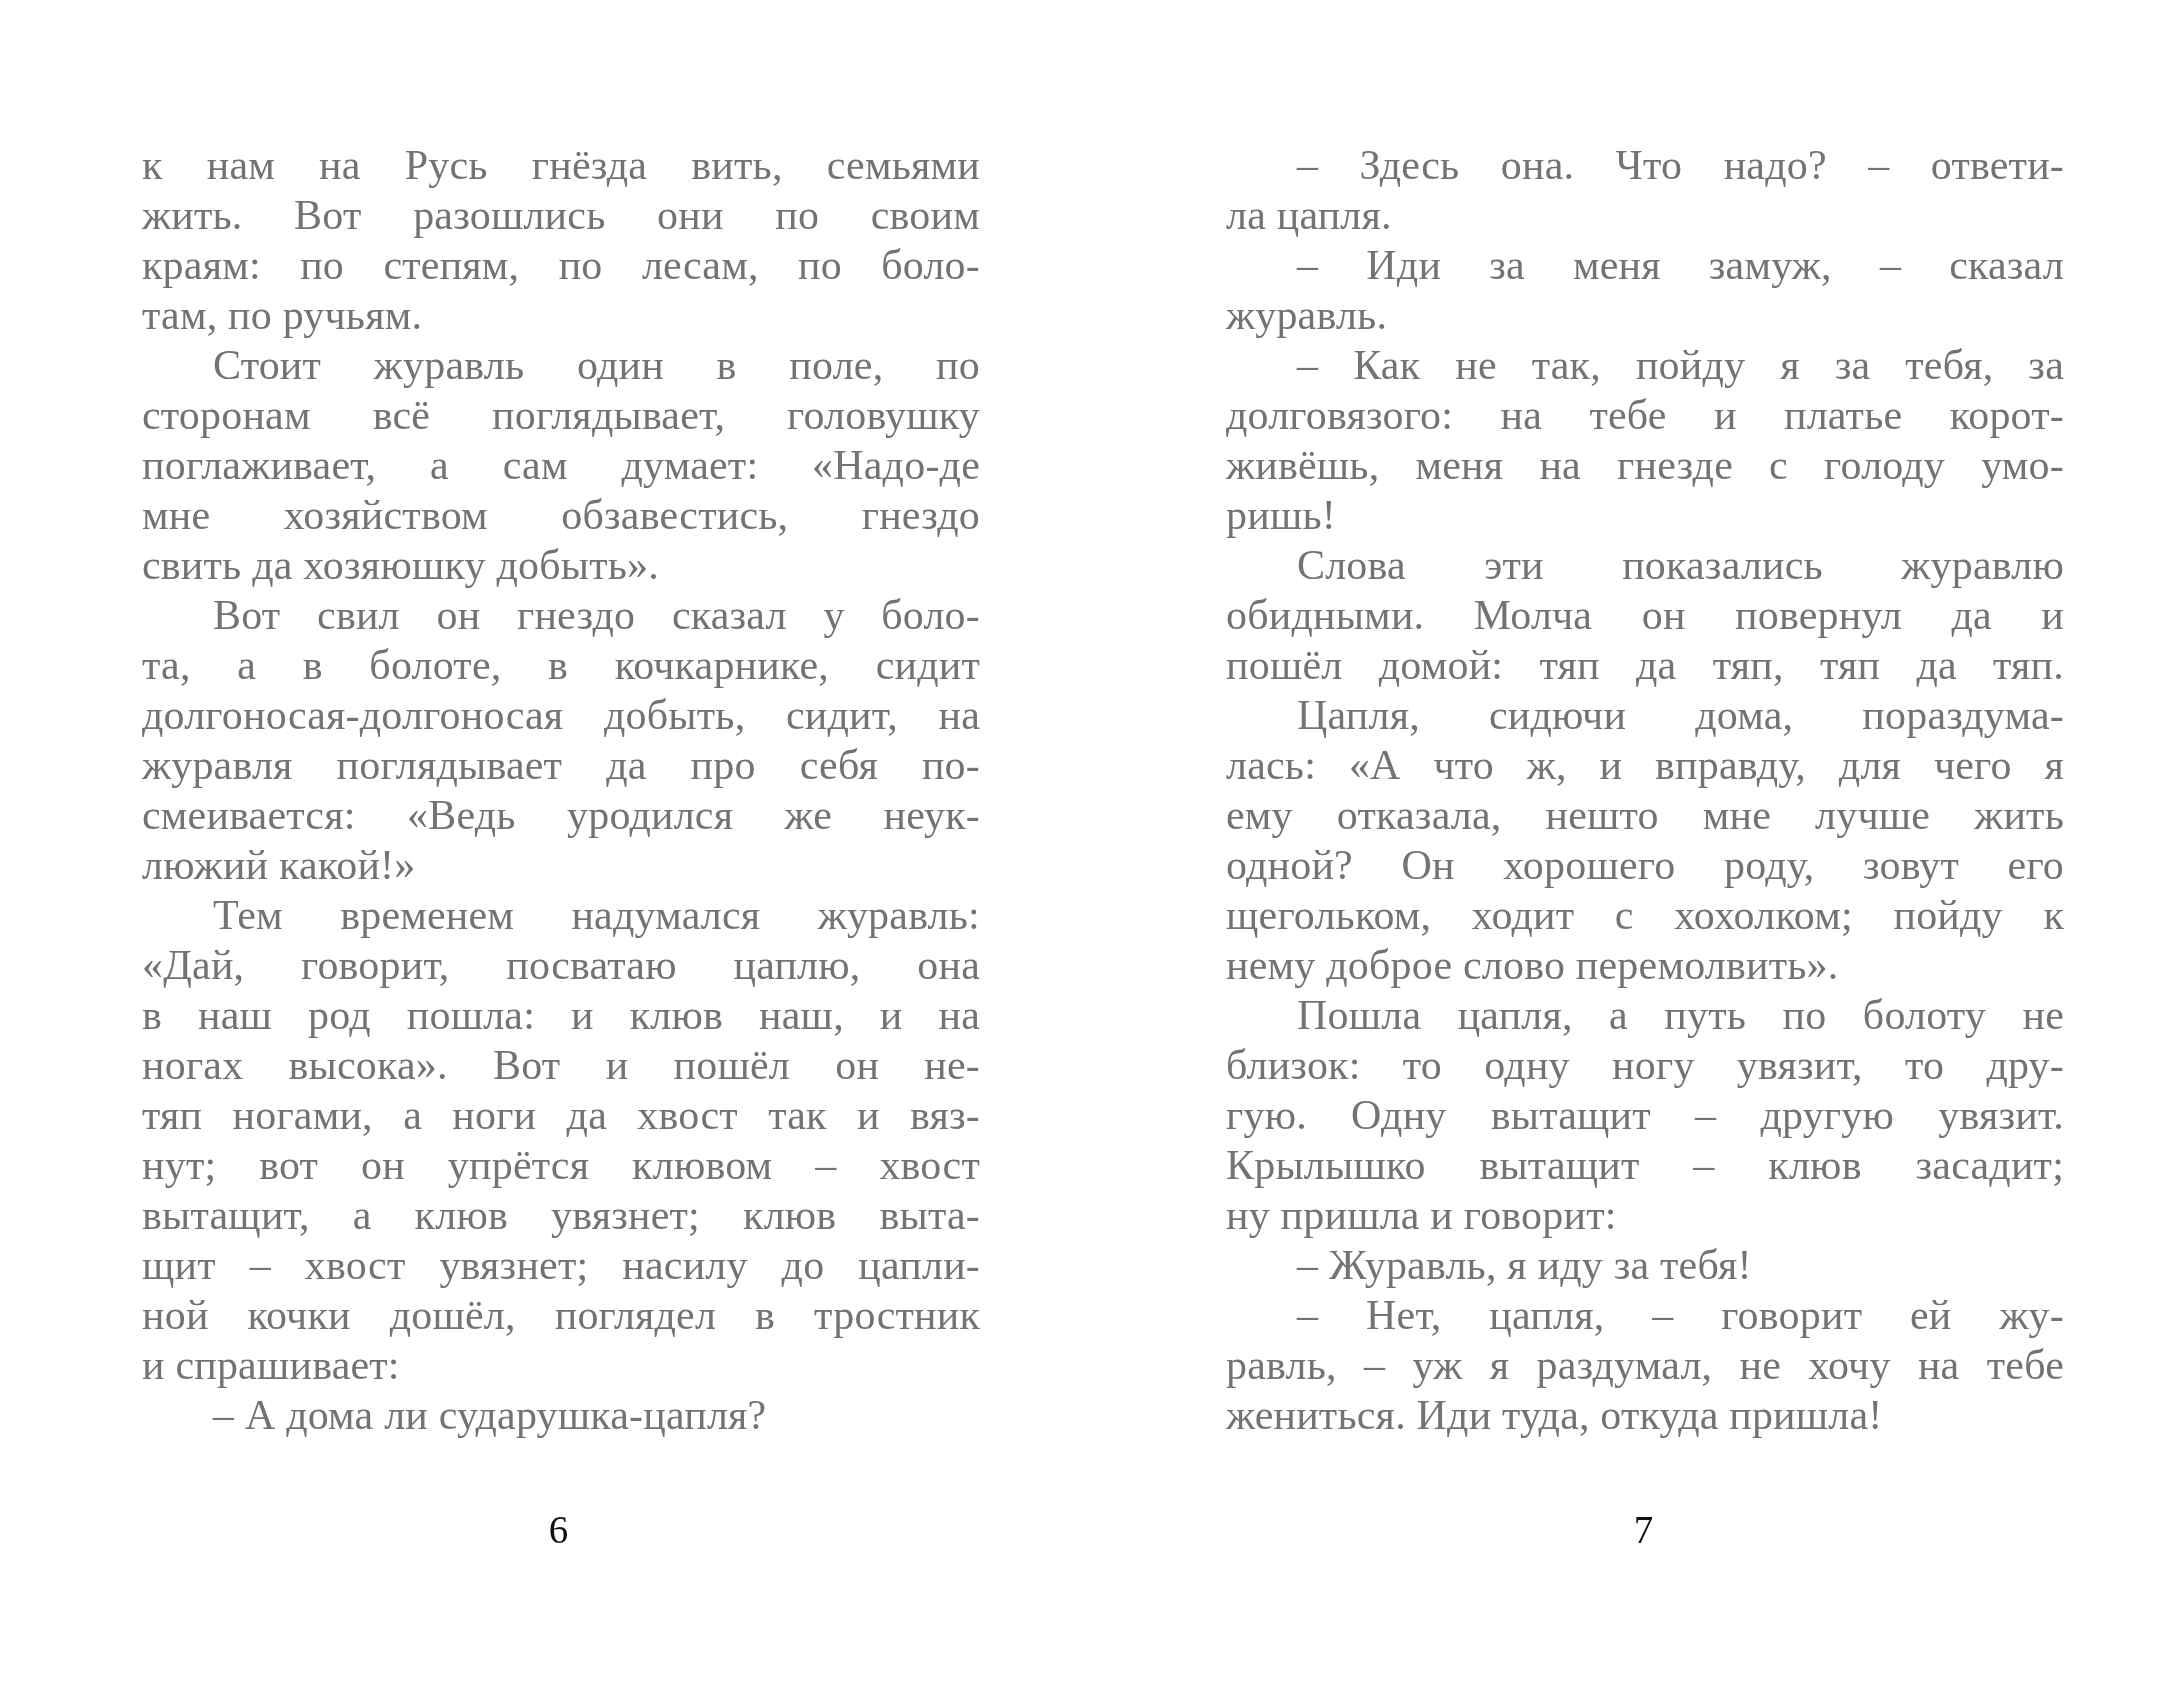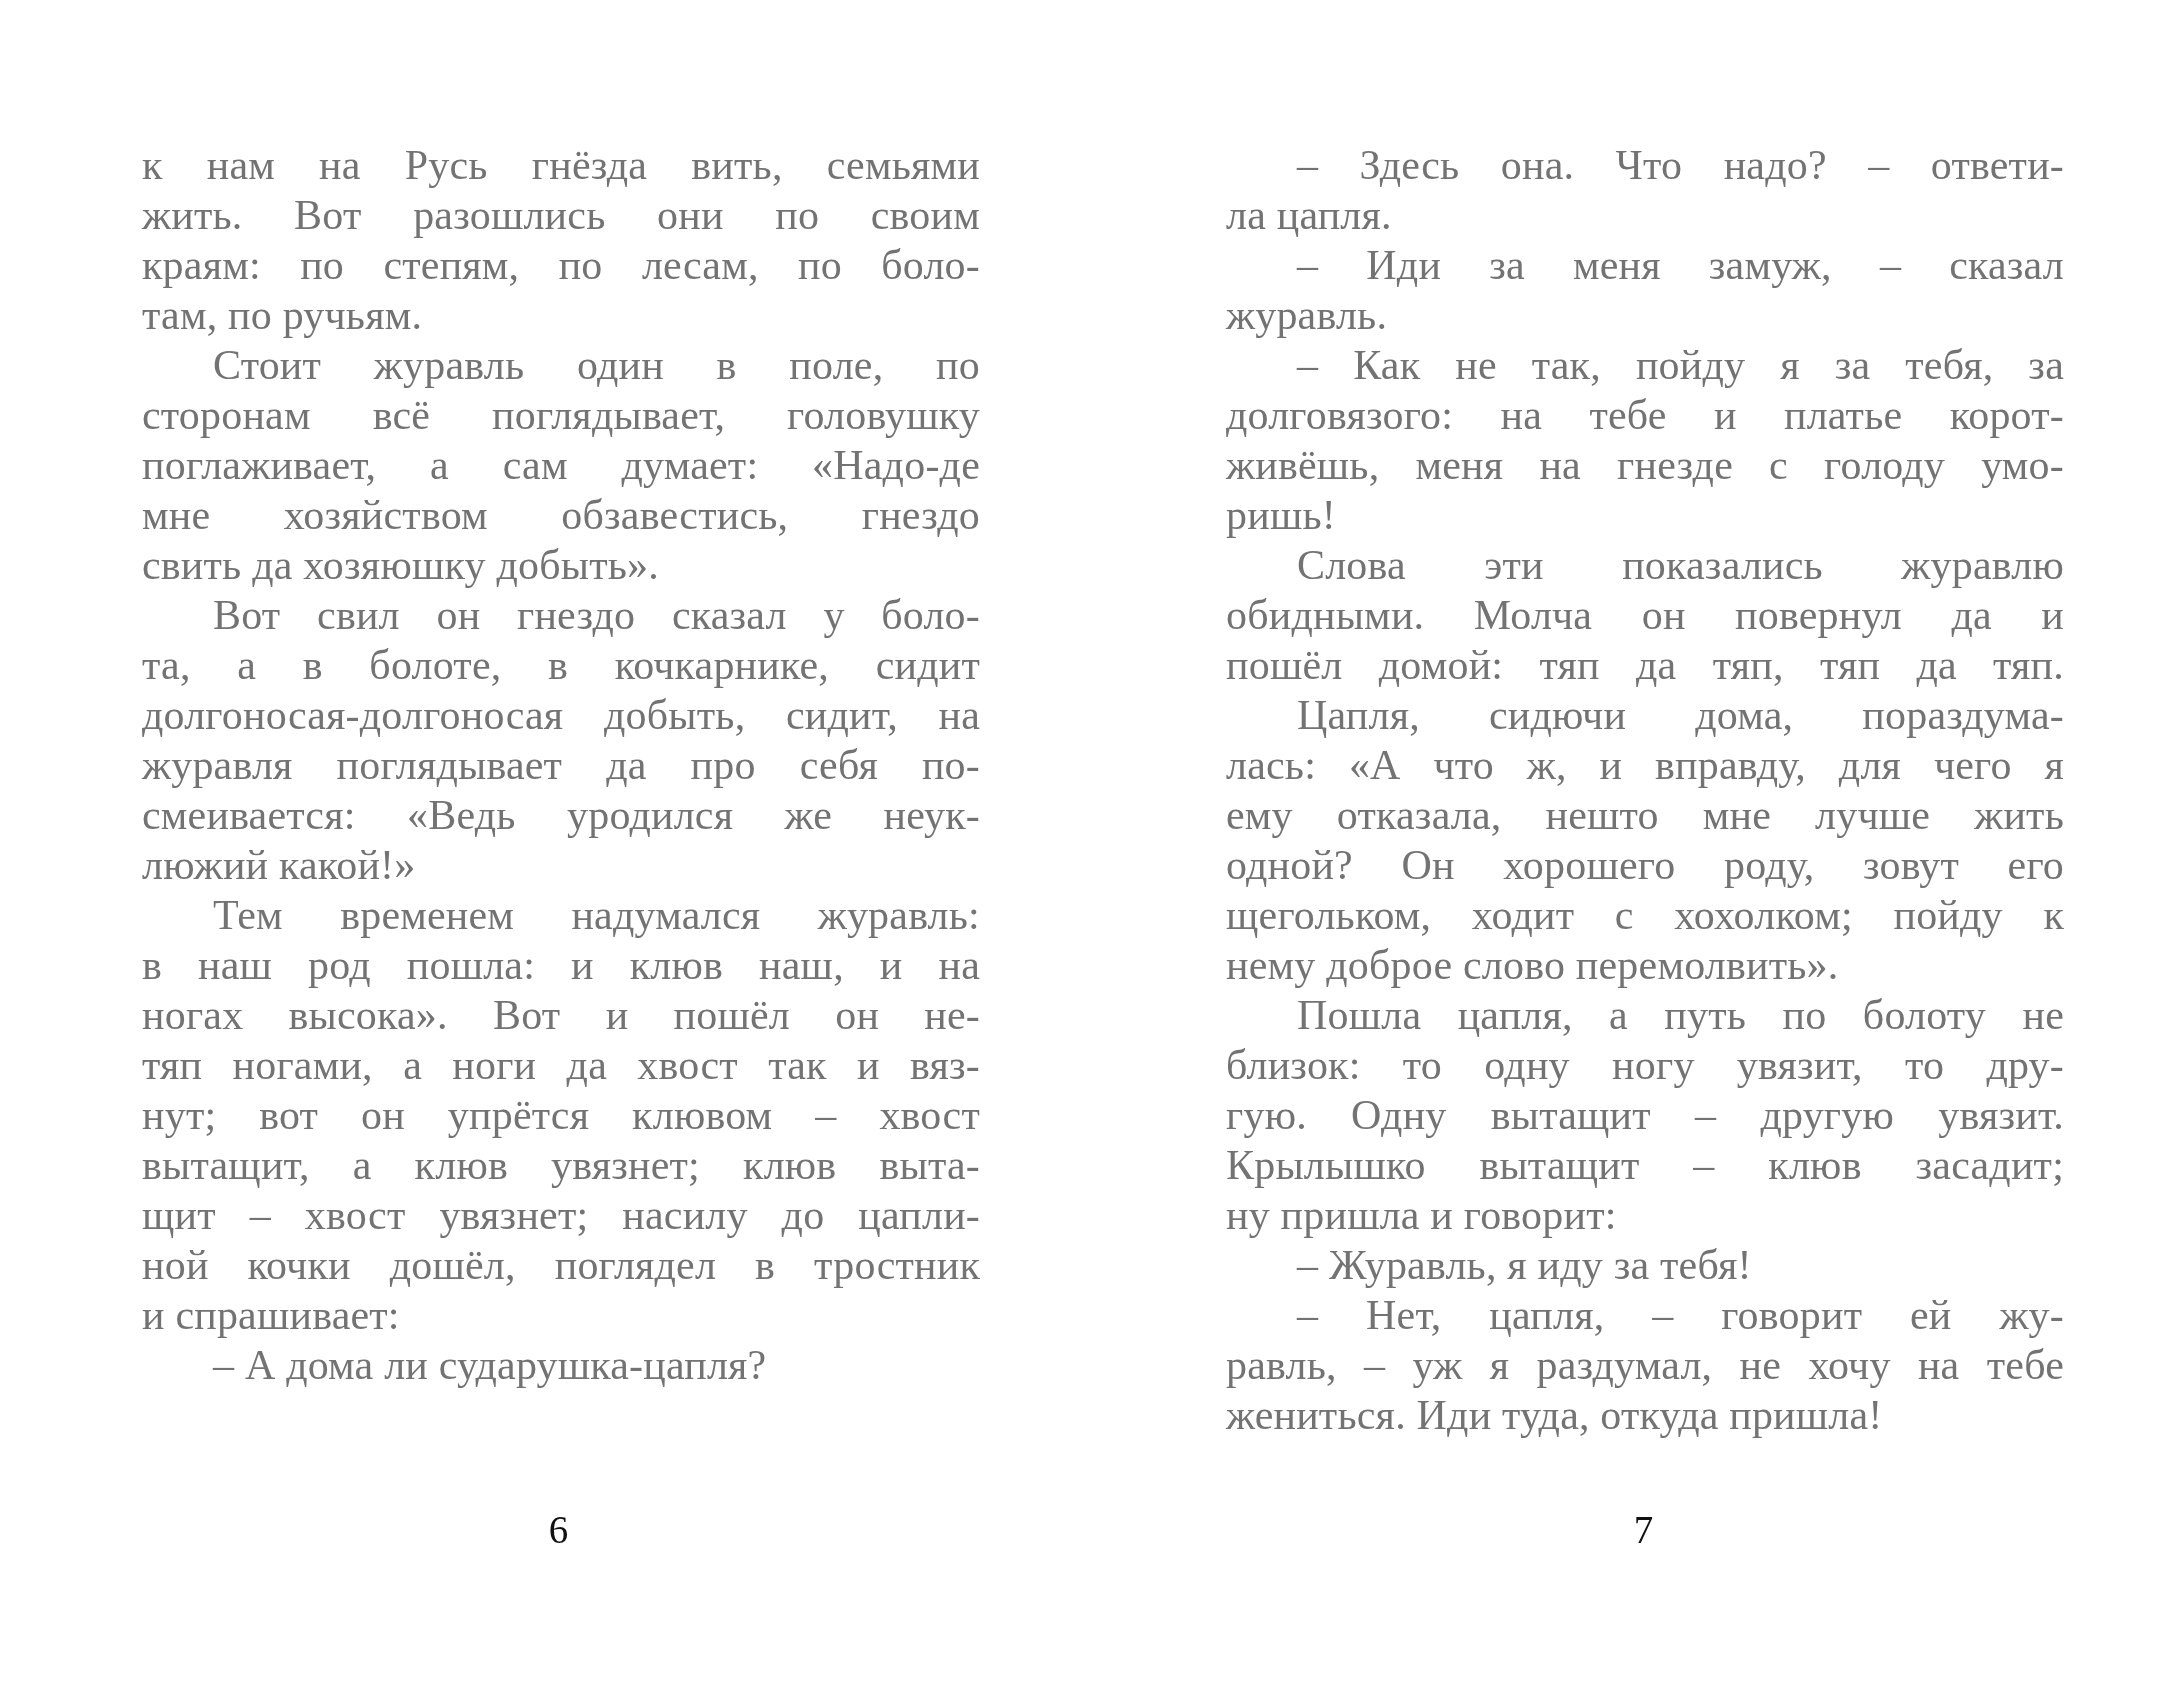--- a/index.html
+++ b/index.html
@@ -42,20 +42,21 @@
     <div class="line">поглаживает, а сам думает: «Надо-де</div>
     <div class="line">мне хозяйством обзавестись, гнездо</div>
     <div class="line last">свить да хозяюшку добыть».</div>
     <div class="line indent">Вот свил он гнездо сказал у боло-</div>
     <div class="line">та, а в болоте, в кочкарнике, сидит</div>
     <div class="line">долгоносая-долгоносая добыть, сидит, на</div>
     <div class="line">журавля поглядывает да про себя по-</div>
     <div class="line">смеивается: «Ведь уродился же неук-</div>
     <div class="line last">люжий какой!»</div>
     <div class="line indent">Тем временем надумался журавль:</div>
+    <div class="line">«Дай, говорит, посватаю цаплю, она</div>
     <div class="line">в наш род пошла: и клюв наш, и на</div>
     <div class="line">ногах высока». Вот и пошёл он не-</div>
     <div class="line">тяп ногами, а ноги да хвост так и вяз-</div>
     <div class="line">нут; вот он упрётся клювом – хвост</div>
     <div class="line">вытащит, а клюв увязнет; клюв выта-</div>
     <div class="line">щит – хвост увязнет; насилу до цапли-</div>
     <div class="line">ной кочки дошёл, поглядел в тростник</div>
     <div class="line last">и спрашивает:</div>
     <div class="line indent last">– А дома ли сударушка-цапля?</div>
   </div>

